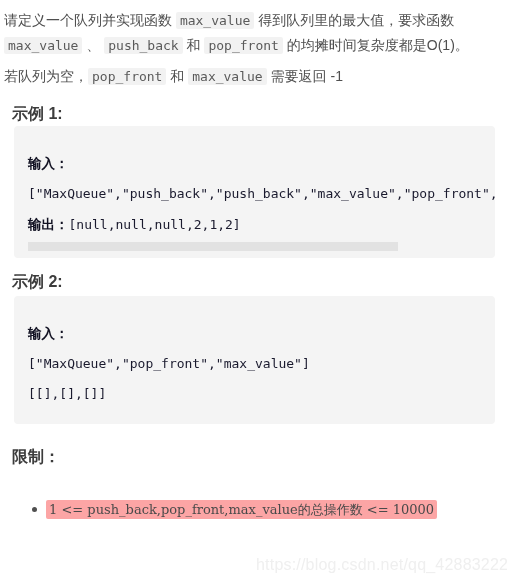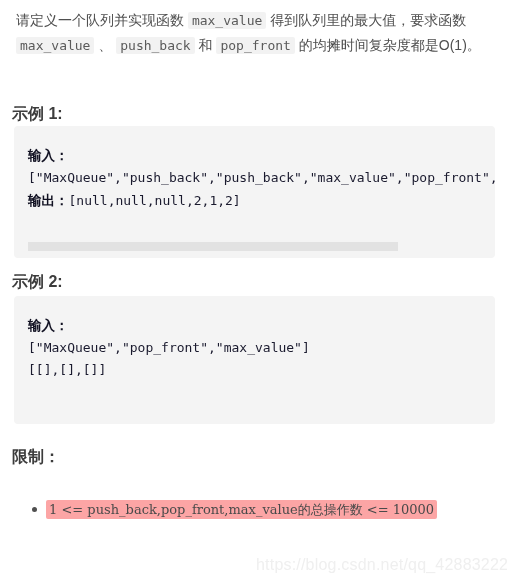--- a/index.html
+++ b/index.html
@@ -23,21 +23,21 @@
     box-sizing: border-box;
     padding: 0;
   }
 
   
   .para {
     font-size: 14px;
     line-height: 25px;
     color: #4f4f4f;
     margin: 0;
-    padding: 0 10px 0 16px;
+    padding: 0 10px 0 4px;
     letter-spacing: 0px;
   }
   .para-1 {
     position: absolute;
     top: 8px;
     left: 0;
     right: 0;
     white-space: normal;
   }
   .para-2 {
@@ -89,21 +89,21 @@
     color: #1a1a2e;
     white-space: pre;
     overflow: hidden;
   }
   .codeinner .lbl {
     font-weight: bold;
     color: #111122;
     font-family: "DejaVu Sans", "Liberation Sans", sans-serif;
     font-size: 13.5px;
   }
-  .codeline { display: block; }
+  .codeline { display: block; margin-top: 8px; }
 
   .cb-ex1 { top: 126px; height: 132px; }
   .cb-ex2 { top: 296px; height: 128px; }
 
   
   .hscroll {
     position: absolute;
     left: 14px;
     bottom: 7px;
     width: 453px;
@@ -170,20 +170,23 @@
 </style>
 </head>
 <body>
 
 <div class="page">
 
   <p class="para para-1">
     <span>请定义一个队列并实现函数 </span><code class="inline">max_value</code><span> 得到队列里的最大值，要求函数 </span><code class="inline">max_value</code><span> 、 </span><code class="inline">push_back</code><span> 和 </span><code class="inline">pop_front</code><span> 的均摊时间复杂度都是O(1)。</span>
   </p>
 
+  <p class="para para-2">
+    <span>若队列为空，</span><code class="inline">pop_front</code><span> 和 </span><code class="inline">max_value</code><span> 需要返回 -1</span>
+  </p>
 
   <h3 class="heading h-ex1">示例 1:</h3>
 
   <div class="codeblock cb-ex1">
     <div class="codeinner"><span class="codeline"><span class="lbl">输入：</span></span><span class="codeline">["MaxQueue","push_back","push_back","max_value","pop_front","max_value"]</span><span class="codeline"><span class="lbl">输出：</span><span>[null,null,null,2,1,2]</span></span></div>
     <div class="hscroll">
       <div class="thumb"></div>
     </div>
   </div>
 

